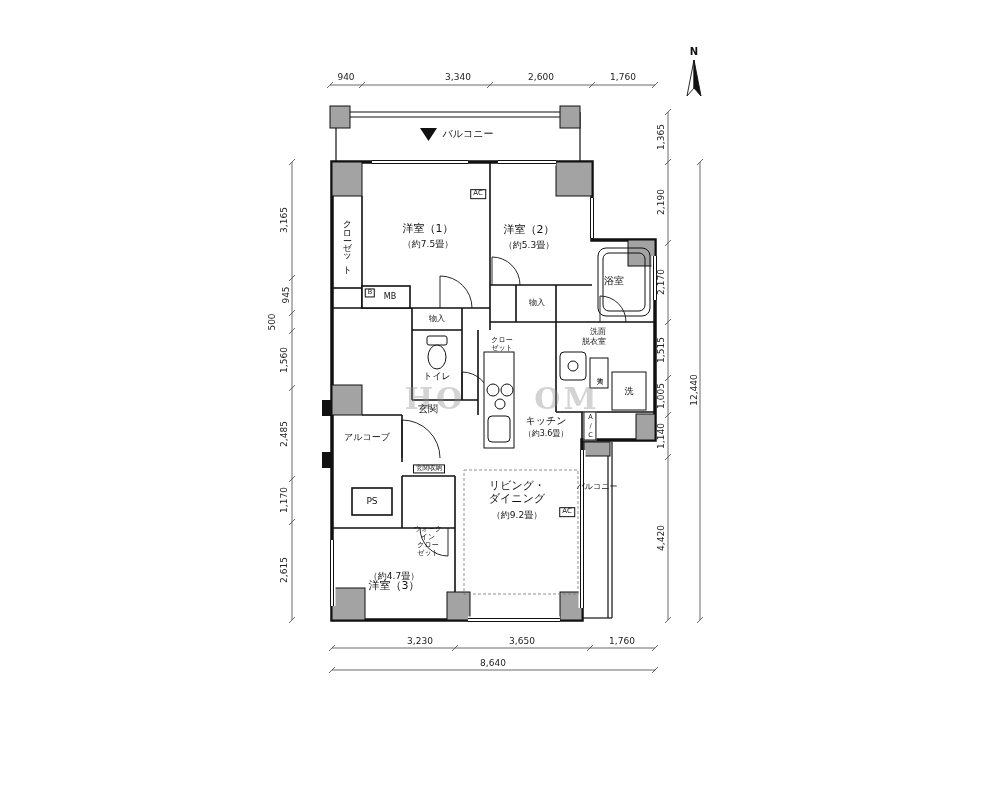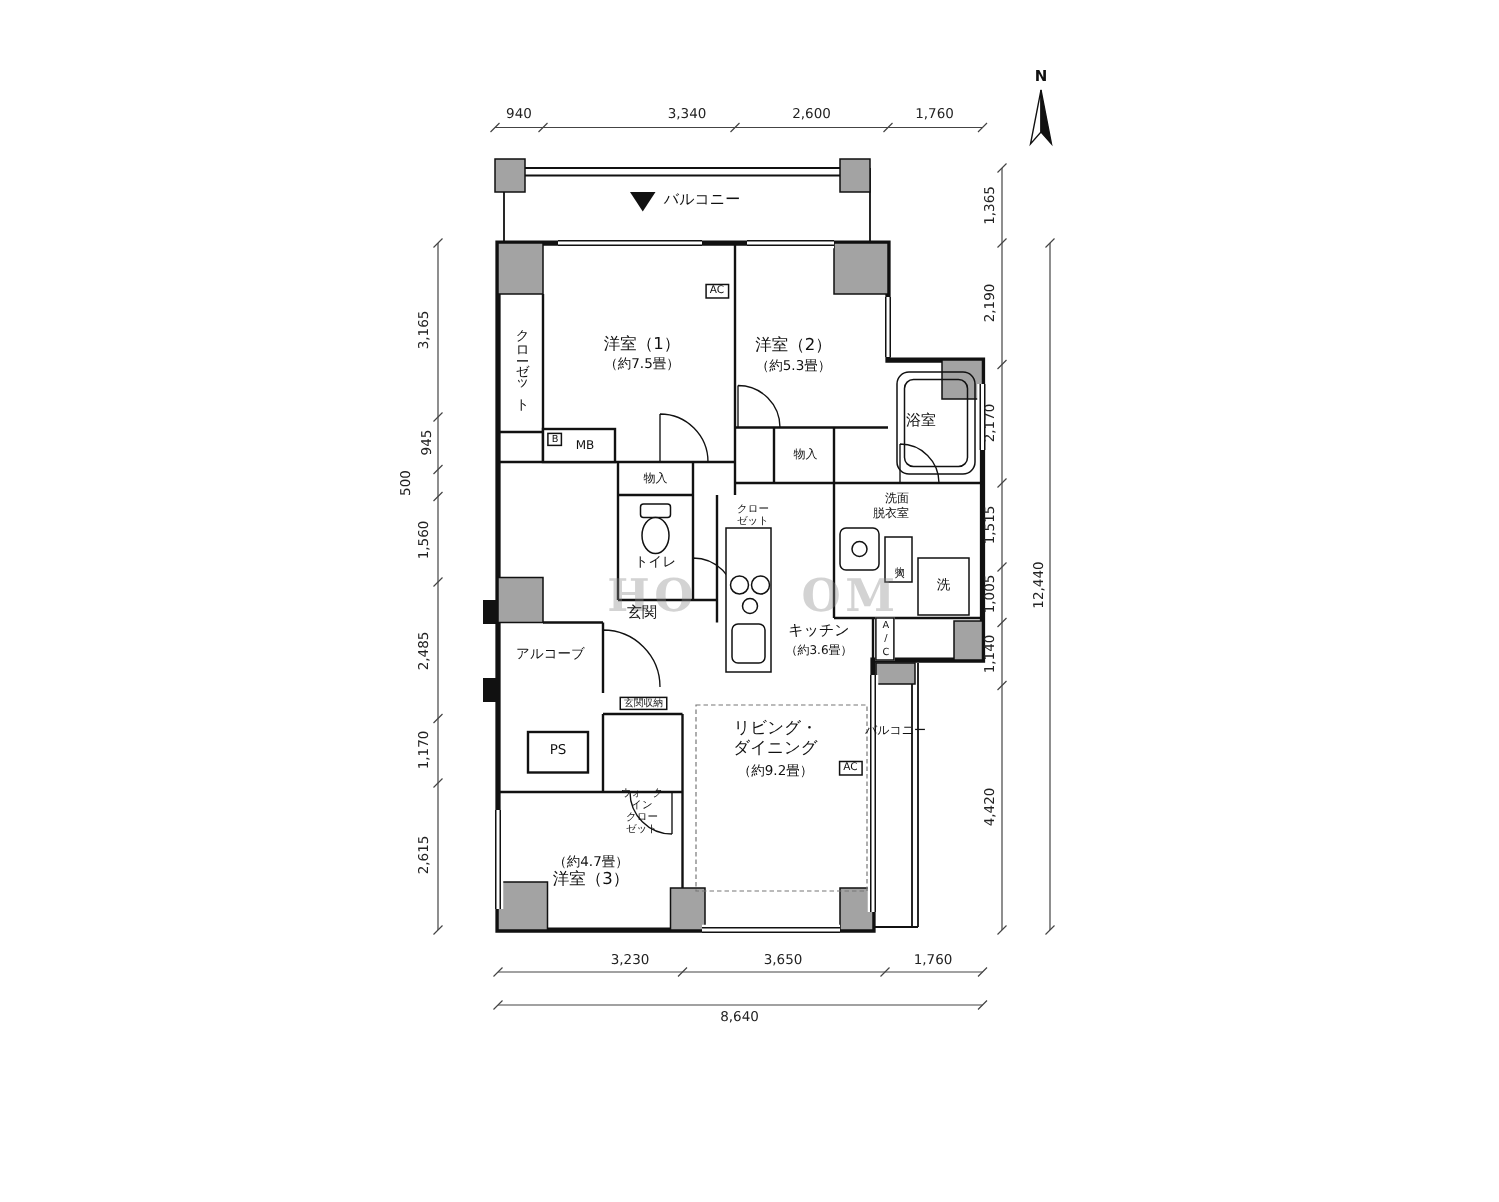--- a/index.html
+++ b/index.html
@@ -214,21 +214,21 @@
   <div class="lbl s9" style="left:394px;top:576px;">（約4.7畳）</div>
 
   <div class="lbl dim" style="left:346px;top:77px;">940</div>
   <div class="lbl dim" style="left:426px;top:77px;margin-left:32px;">3,340</div>
   <div class="lbl dim" style="left:541px;top:77px;">2,600</div>
   <div class="lbl dim" style="left:623px;top:77px;">1,760</div>
 
   <div class="lbl dim" style="left:393px;top:641px;margin-left:27px;">3,230</div>
   <div class="lbl dim" style="left:522px;top:641px;">3,650</div>
   <div class="lbl dim" style="left:622px;top:641px;">1,760</div>
-  <div class="lbl dim" style="left:493px;top:663px;margin-top:16px;">8,640</div>
+  <div class="lbl dim" style="left:493px;top:663px;">8,640</div>
 
   <div class="lbl dim rot" style="left:284px;top:220px;">3,165</div>
   <div class="lbl dim rot" style="left:286px;top:295px;">945</div>
   <div class="lbl dim rot" style="left:272px;top:322px;">500</div>
   <div class="lbl dim rot" style="left:284px;top:360px;">1,560</div>
   <div class="lbl dim rot" style="left:284px;top:434px;">2,485</div>
   <div class="lbl dim rot" style="left:284px;top:500px;">1,170</div>
   <div class="lbl dim rot" style="left:284px;top:570px;">2,615</div>
 
   <div class="lbl dim rot" style="left:661px;top:137px;">1,365</div>

